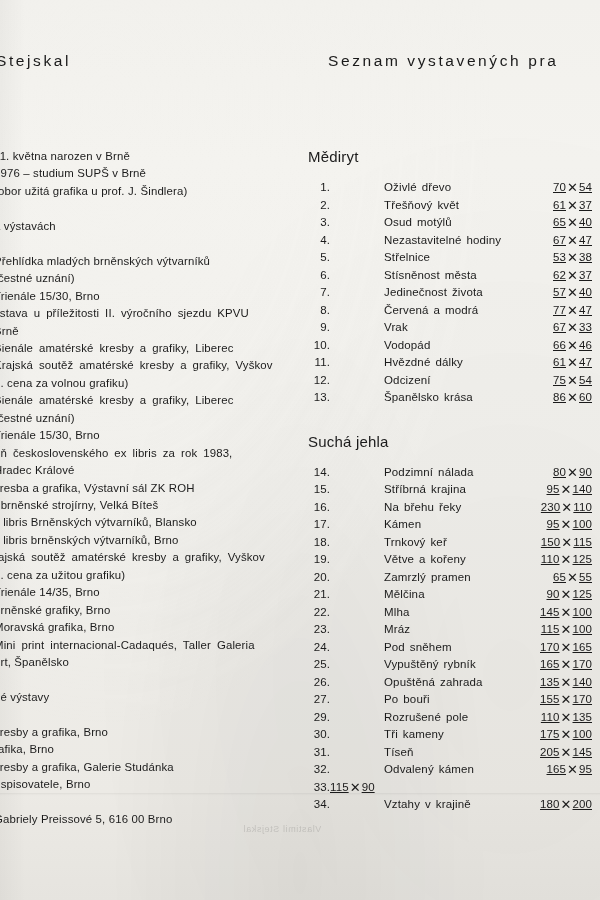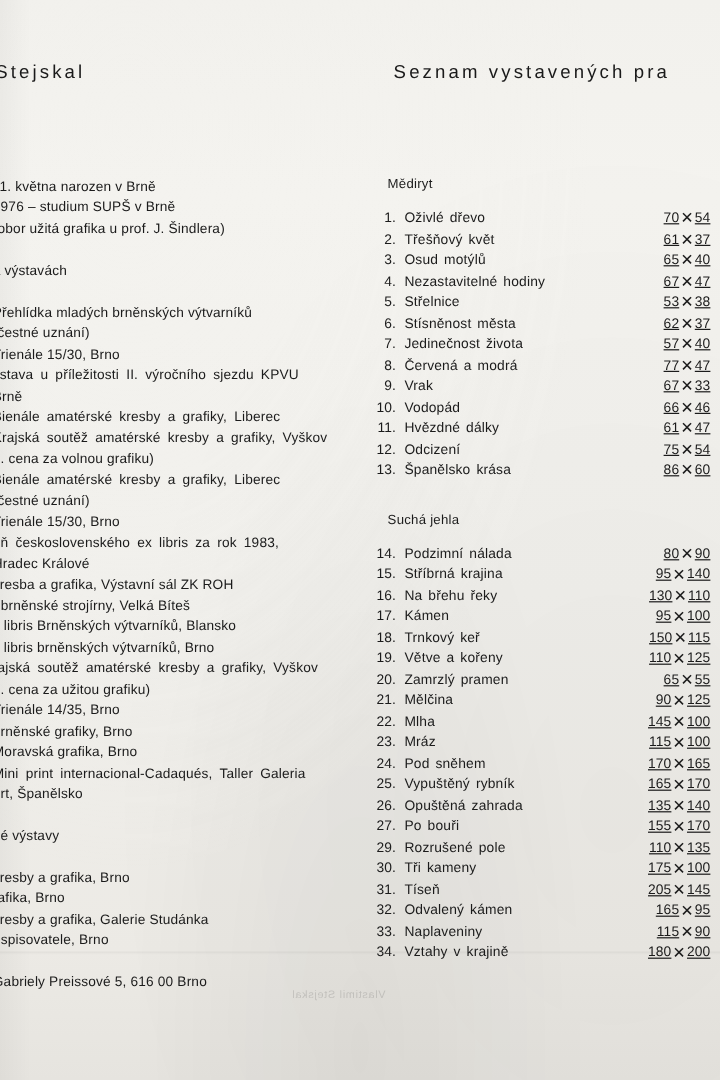--- a/index.html
+++ b/index.html
@@ -98,24 +98,23 @@
     letter-spacing: .15px;
     margin-left: -6px;
   }
   .cv-line.justified {
     word-spacing: 2.6px;
   }
   .cv-gap { height: 17.45px; }
 
   
   .sec-head {
-    font-size: 11px;
+    font-size: 15px;
     letter-spacing: .2px;
     margin-bottom: 14px;
-    margin-left: 15px;
   }
   .sec-gap { height: 26px; }
 
   ol.works {
     list-style: none;
     margin: 0;
     padding: 0;
   }
   .work {
     display: flex;
@@ -129,20 +128,21 @@
     text-align: right;
     flex: 0 0 22px;
     letter-spacing: .1px;
   }
   .w-title {
     flex: 1 1 auto;
     padding-left: 7px;
     word-spacing: 1.6px;
     letter-spacing: .15px;
     overflow: hidden;
+    margin-left: 47px;
   }
   .w-dim {
     flex: 0 0 auto;
     text-align: center;
     letter-spacing: .1px;
     font-variant-numeric: tabular-nums;
     text-decoration: underline;
   }
   .w-x {
     display: inline-block;
@@ -287,21 +287,21 @@
           <span class="w-dim"><span>80</span><span class="w-x">✕</span><span>90</span></span>
         </li>
         <li class="work">
           <span class="w-num">15.</span>
           <span class="w-title">Stříbrná krajina</span>
           <span class="w-dim"><span>95</span><span class="w-x">✕</span><span>140</span></span>
         </li>
         <li class="work">
           <span class="w-num">16.</span>
           <span class="w-title">Na břehu řeky</span>
-          <span class="w-dim"><span>130</span><span class="w-x">✕</span><span>110</span></span>
+          <span class="w-dim"><span>230</span><span class="w-x">✕</span><span>110</span></span>
         </li>
         <li class="work">
           <span class="w-num">17.</span>
           <span class="w-title">Kámen</span>
           <span class="w-dim"><span>95</span><span class="w-x">✕</span><span>100</span></span>
         </li>
         <li class="work">
           <span class="w-num">18.</span>
           <span class="w-title">Trnkový keř</span>
           <span class="w-dim"><span>150</span><span class="w-x">✕</span><span>115</span></span>
@@ -366,21 +366,20 @@
           <span class="w-title">Tíseň</span>
           <span class="w-dim"><span>205</span><span class="w-x">✕</span><span>145</span></span>
         </li>
         <li class="work">
           <span class="w-num">32.</span>
           <span class="w-title">Odvalený kámen</span>
           <span class="w-dim"><span>165</span><span class="w-x">✕</span><span>95</span></span>
         </li>
         <li class="work">
           <span class="w-num">33.</span>
-          <span class="w-title">Naplaveniny</span>
           <span class="w-dim"><span>115</span><span class="w-x">✕</span><span>90</span></span>
         </li>
         <li class="work">
           <span class="w-num">34.</span>
           <span class="w-title">Vztahy v krajině</span>
           <span class="w-dim"><span>180</span><span class="w-x">✕</span><span>200</span></span>
         </li>
       </ol>
     </div>
 

